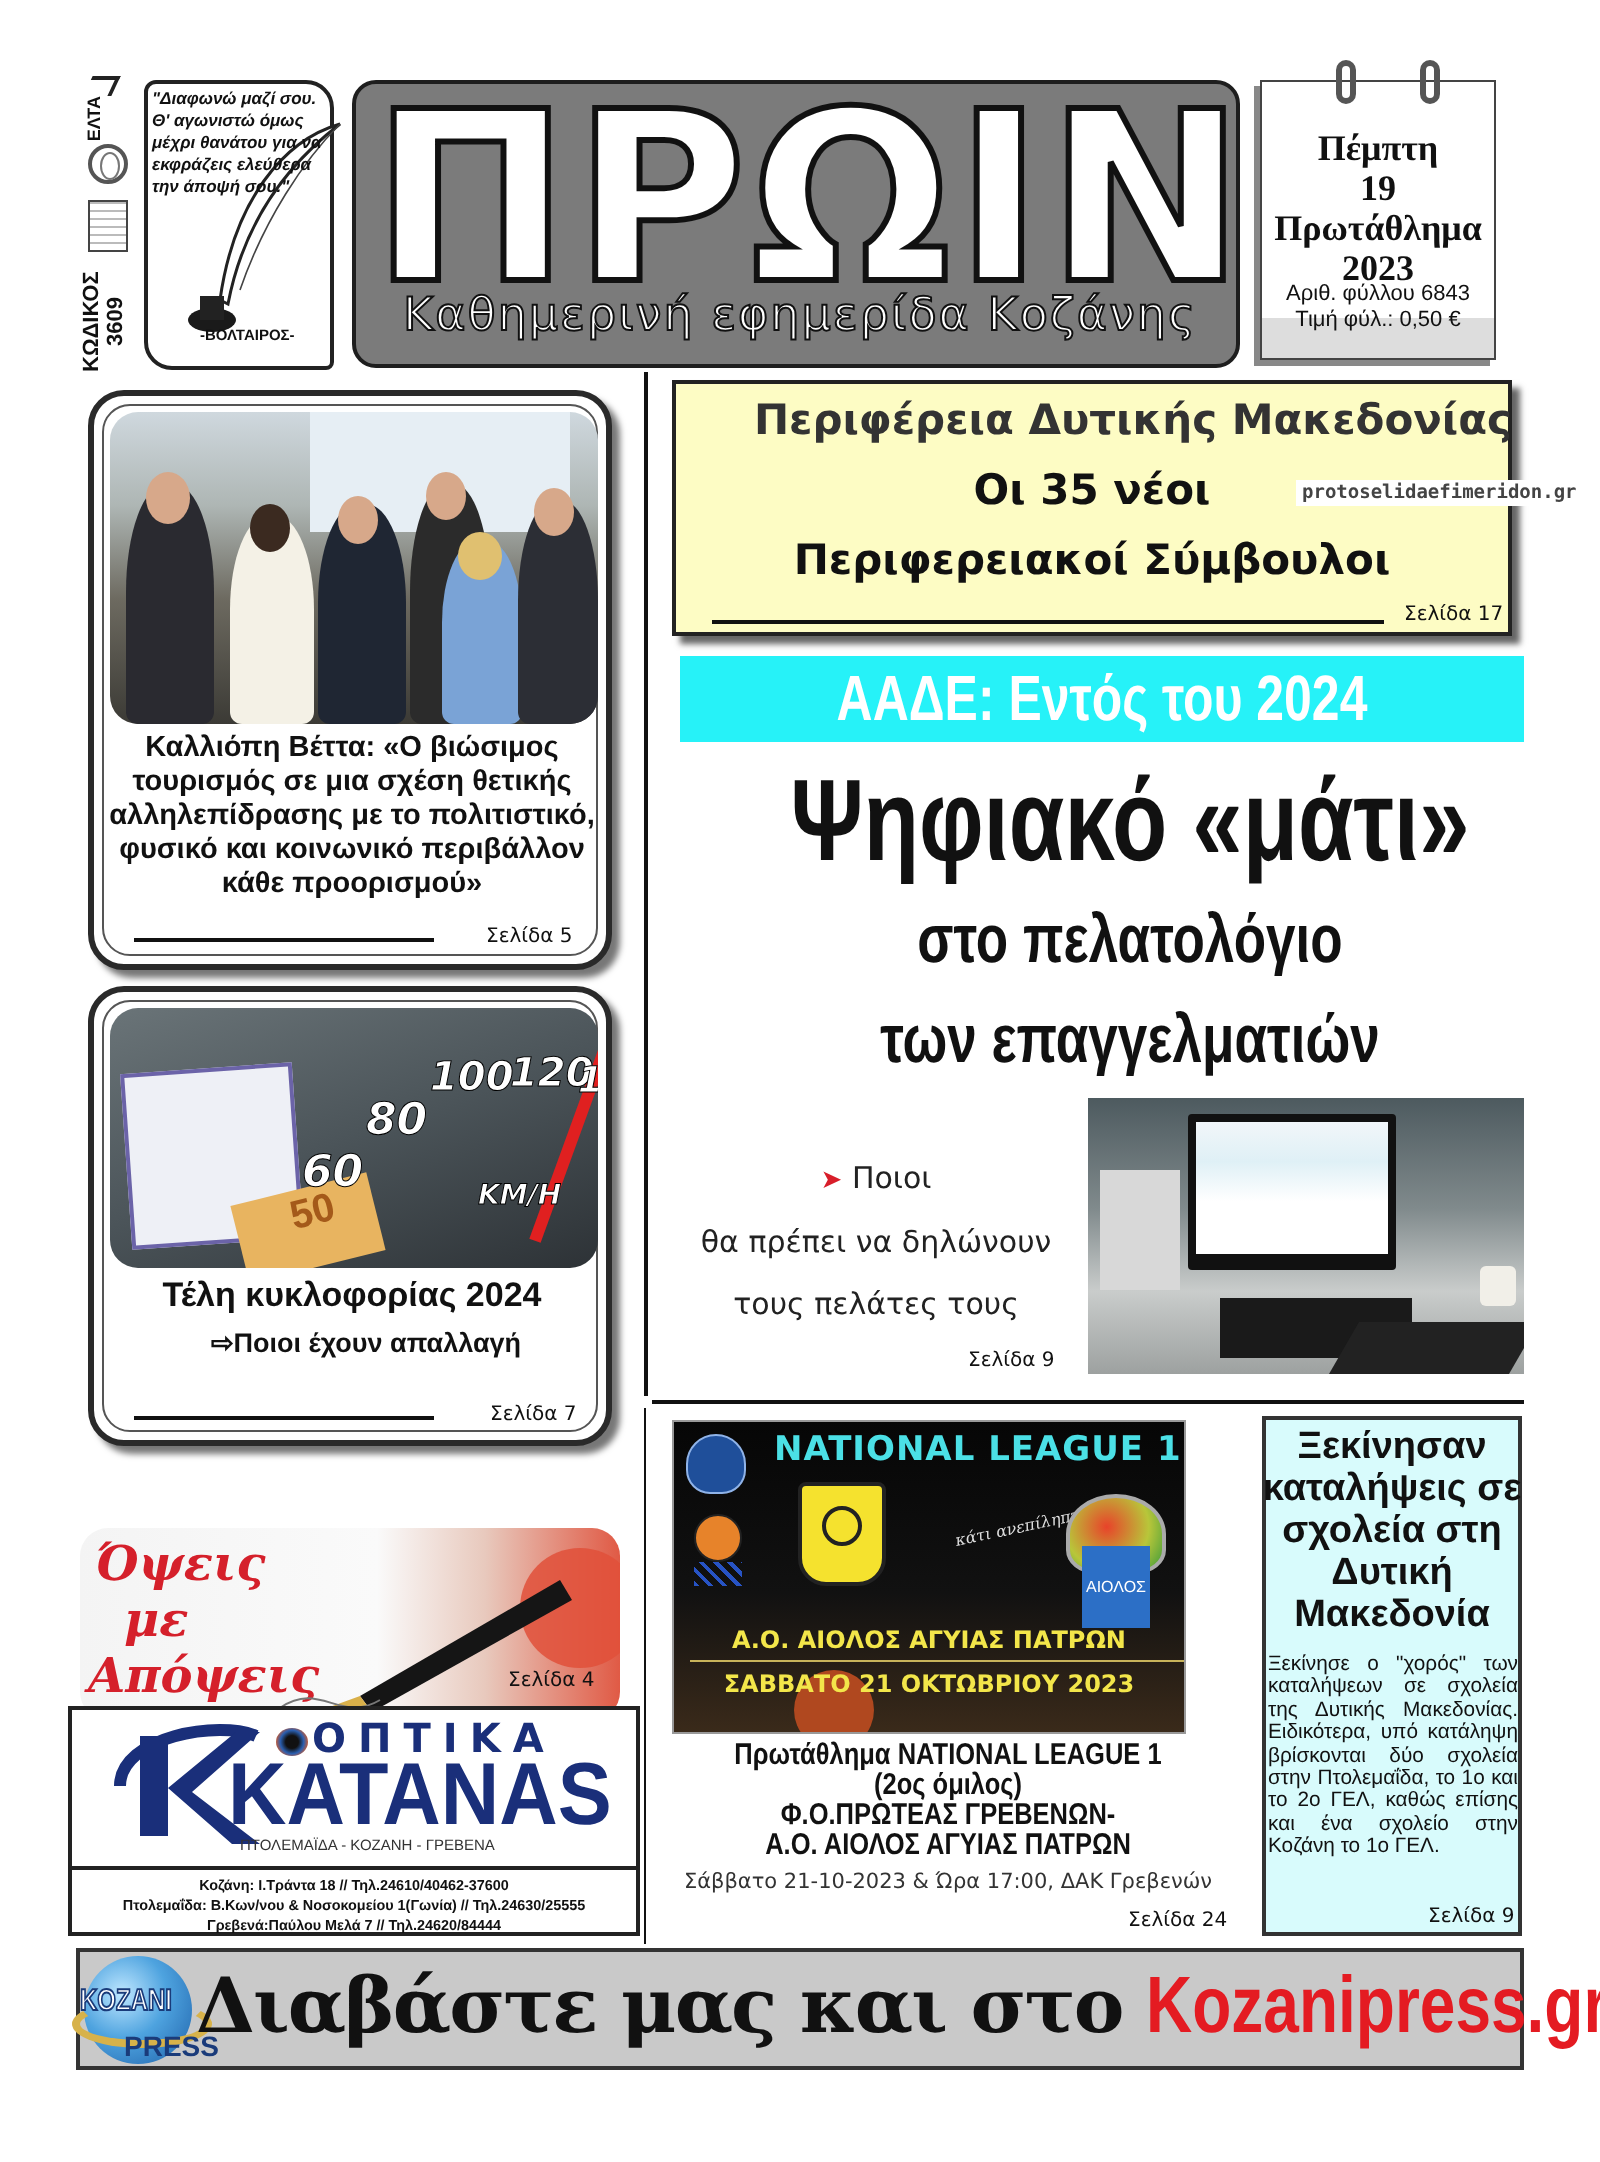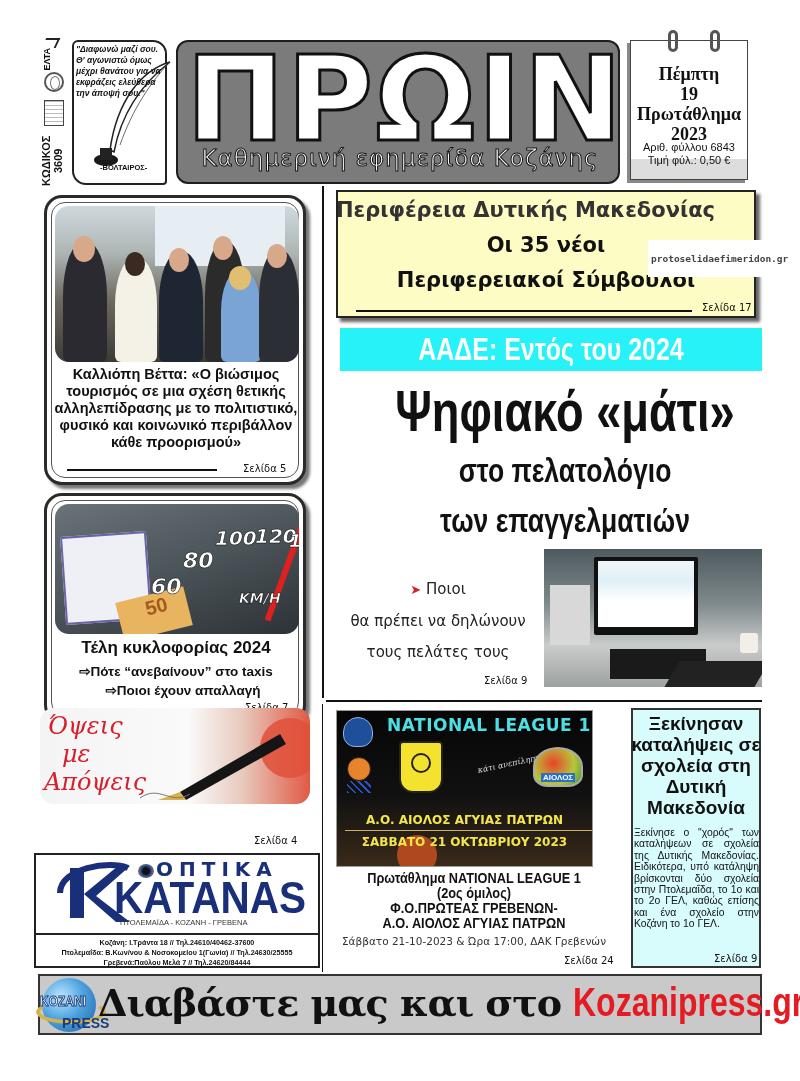--- a/index.html
+++ b/index.html
@@ -42,32 +42,32 @@
 
   
   .ph-people { background: linear-gradient(180deg, #cfd8de 0%, #aeb6b4 30%, #6d6a60 60%, #3b3a35 100%); }
   .person { position:absolute; bottom:0; border-radius: 45% 45% 6px 6px; }
   .head { position:absolute; border-radius:50%; background:#d7a88a; }
 
   
   .ph-cars { background: linear-gradient(160deg, #6a7478 0%, #4b5459 50%, #2d3236 100%); }
   .speed-num { position:absolute; color:#fff; font-weight:bold; font-style:italic; font-family:"DejaVu Sans",sans-serif; -webkit-text-stroke: 0.5px #000; }
 
-  .opseis { left: 40px; top: 708px; width: 270px; height: 96px; border-radius: 14px; overflow: hidden; background: linear-gradient(90deg,#f4f4f4 0%,#fafafa 55%,#e8c9bd 75%,#e05a45 100%); }
+  .opseis { left: 40px; top: 764px; width: 270px; height: 96px; border-radius: 14px; overflow: hidden; background: linear-gradient(90deg,#f4f4f4 0%,#fafafa 55%,#e8c9bd 75%,#e05a45 100%); font-weight: bold; }
   .opseis-text { font-family: "DejaVu Serif", serif; font-style: italic; color: #d5202b; font-size: 24px; line-height: 28px; }
 
   .katanas-box { left: 34px; top: 853px; width: 286px; height: 115px; border: 2px solid #222; background: #fff; }
   .katanas-addr { left: 34px; top: 933px; width: 286px; height: 35px; border-top: 2px solid #222; font-size: 7.2px; font-weight: bold; text-align: center; line-height: 10px; padding-top: 3px; }
 
   
   .region-box { left: 336px; top: 190px; width: 420px; height: 128px; background: #fdfcc4; border: 2px solid #222; box-shadow: 4px 4px 3px #666; }
-  .region-l1 { left: 336px; top: 198px; width: 420px; text-align: left; font-family: "DejaVu Sans", sans-serif; font-weight: bold; font-size: 21px; color: #333; }
+  .region-l1 { left: 336px; top: 198px; width: 420px; text-align: right; font-family: "DejaVu Sans", sans-serif; font-weight: bold; font-size: 21px; color: #333; }
   .region-l2 { left: 336px; top: 233px; width: 420px; text-align: center; font-family: "DejaVu Sans", sans-serif; font-weight: bold; font-size: 21px; }
   .region-l3 { left: 336px; top: 268px; width: 420px; text-align: center; font-family: "DejaVu Sans", sans-serif; font-weight: bold; font-size: 21px; }
-  .watermark { left: 648px; top: 240px; font-family: "DejaVu Sans Mono", monospace; font-weight: bold; font-size: 9.5px; color: #444; background: #fff; padding: 13px 3px; }
+  .watermark { left: 648px; top: 240px; font-family: "DejaVu Sans Mono", monospace; font-weight: bold; font-size: 9.5px; color: #444; background: #fff; padding: 1px 3px; }
 
   .aade-bar { left: 340px; top: 328px; width: 422px; height: 43px; background: #26f2f8; }
   .aade-text { left: 340px; top: 330px; width: 422px; text-align: center; color: #fff; font-family: "Liberation Sans", sans-serif; font-weight: bold; font-size: 32px; transform: scaleX(0.78); transform-origin: center; line-height: 38px; }
 
   .headline1 { left: 330px; top: 378px; width: 470px; text-align: center; font-family: "Liberation Sans", sans-serif; font-weight: bold; font-size: 58px; line-height: 66px; transform: scaleX(0.78); transform-origin: center; }
   .headline2 { left: 330px; top: 450px; width: 470px; text-align: center; font-family: "Liberation Sans", sans-serif; font-weight: bold; font-size: 34px; line-height: 40px; transform: scaleX(0.78); transform-origin: center; }
   .headline3 { left: 330px; top: 500px; width: 470px; text-align: center; font-family: "Liberation Sans", sans-serif; font-weight: bold; font-size: 34px; line-height: 40px; transform: scaleX(0.78); transform-origin: center; }
 
   .bullet-text { font-family: "DejaVu Sans", sans-serif; font-size: 15px; color: #222; text-align: center; }
   .computer-photo { left: 544px; top: 549px; width: 218px; height: 138px; background: linear-gradient(180deg,#4d5a5f 0%,#808a8c 40%,#c9cccb 70%,#9da1a0 100%); overflow: hidden; }
@@ -171,21 +171,20 @@
     <div class="abs" style="left:230px; top:0; width:6px; height:120px; background:#e02020; transform:rotate(20deg);"></div>
     <span class="speed-num" style="left:96px; top:70px; font-size:22px;">60</span>
     <span class="speed-num" style="left:128px; top:44px; font-size:22px;">80</span>
     <span class="speed-num" style="left:160px; top:22px; font-size:20px;">100</span>
     <span class="speed-num" style="left:200px; top:20px; font-size:20px;">120</span>
     <span class="speed-num" style="left:234px; top:26px; font-size:18px;">14</span>
     <span class="speed-num" style="left:184px; top:86px; font-size:14px;">KM/H</span>
   </div>
   <div class="abs card-title" style="left:6px; top:142px; width:246px; font-size:17px; line-height:20px;">Τέλη κυκλοφορίας 2024</div>
   <div class="abs card-title" style="left:6px; top:166px; width:246px; font-size:13.5px; line-height:19px;">
-    <div><span>⇨</span><span>Πότε “ανεβαίνουν” στο taxis</span></div>
     <div style="padding-left:14px;"><span>⇨</span><span>Ποιοι έχουν απαλλαγή</span></div>
   </div>
   <div class="abs rule" style="left:20px; top:212px; width:150px;"></div>
   <div class="abs page-ref" style="left:198px; top:206px;">Σελίδα 7</div>
 </div>
 
 <div class="abs opseis">
   <div class="abs opseis-text" style="left:8px; top:4px;">Όψεις</div>
   <div class="abs opseis-text" style="left:22px; top:32px;">με</div>
   <div class="abs opseis-text" style="left:4px; top:60px;">Απόψεις</div>
@@ -250,21 +249,21 @@
 <div class="abs league-img">
   <div class="abs" style="left:6px; top:6px; width:30px; height:30px; border-radius:50% 50% 40% 40%; background:#1f4f9a; border:1px solid #8fb3e8;"></div>
   <div class="abs" style="left:10px; top:46px; width:24px; height:24px; border-radius:50%; background:#e7832a; border:1px solid #222;"></div>
   <div class="abs" style="left:10px; top:70px; width:24px; height:12px; background:repeating-linear-gradient(45deg,#2753c4 0 2px,transparent 2px 5px);"></div>
   <div class="league-title">NATIONAL LEAGUE 1</div>
   <div class="abs" style="left:62px; top:30px; width:44px; height:52px; background:#f5e22e; border:2px solid #222; border-radius:4px 4px 14px 14px;">
     <div class="abs" style="left:10px; top:10px; width:20px; height:20px; border-radius:50%; border:2px solid #222;"></div>
   </div>
   <div class="abs" style="left:140px; top:48px; font-family:'DejaVu Serif',serif; font-style:italic; font-size:8px; color:#ddd; transform:rotate(-12deg);">κάτι ανεπίληπτο</div>
   <div class="abs" style="left:196px; top:36px; width:50px; height:40px; border-radius:50% 50% 30% 30%; background:radial-gradient(circle at 40% 40%,#e8432a 0%,#b8c63a 60%,#3a9a3a 100%); border:2px solid #aaa;">
-    <span style="position:absolute; left:6px; top:24px; font-size:8px; font-weight:bold; color:#fff; background:#2c6fc6; padding:0 2px;">ΑΙΟΛΟΣ</span>
+    <span style="position:absolute; left:6px; top:24px; font-size:8px; font-weight:normal; color:#fff; background:#2c6fc6; padding:16px 2px;">ΑΙΟΛΟΣ</span>
   </div>
   <div class="league-yellow" style="top:102px; font-size:12px;">Α.Ο. ΑΙΟΛΟΣ ΑΓΥΙΑΣ ΠΑΤΡΩΝ</div>
   <div class="abs" style="left:8px; top:119px; width:260px; height:1px; background:#c8b35a;"></div>
   <div class="abs" style="left:60px; top:124px; width:40px; height:40px; border-radius:50%; background:#b0481f;"></div>
   <div class="league-yellow" style="top:124px; font-size:12px;">ΣΑΒΒΑΤΟ 21 ΟΚΤΩΒΡΙΟΥ 2023</div>
 </div>
 <div class="abs league-cap">
   <div>Πρωτάθλημα NATIONAL LEAGUE 1</div>
   <div>(2ος όμιλος)</div>
   <div>Φ.Ο.ΠΡΩΤΕΑΣ ΓΡΕΒΕΝΩΝ-</div>

